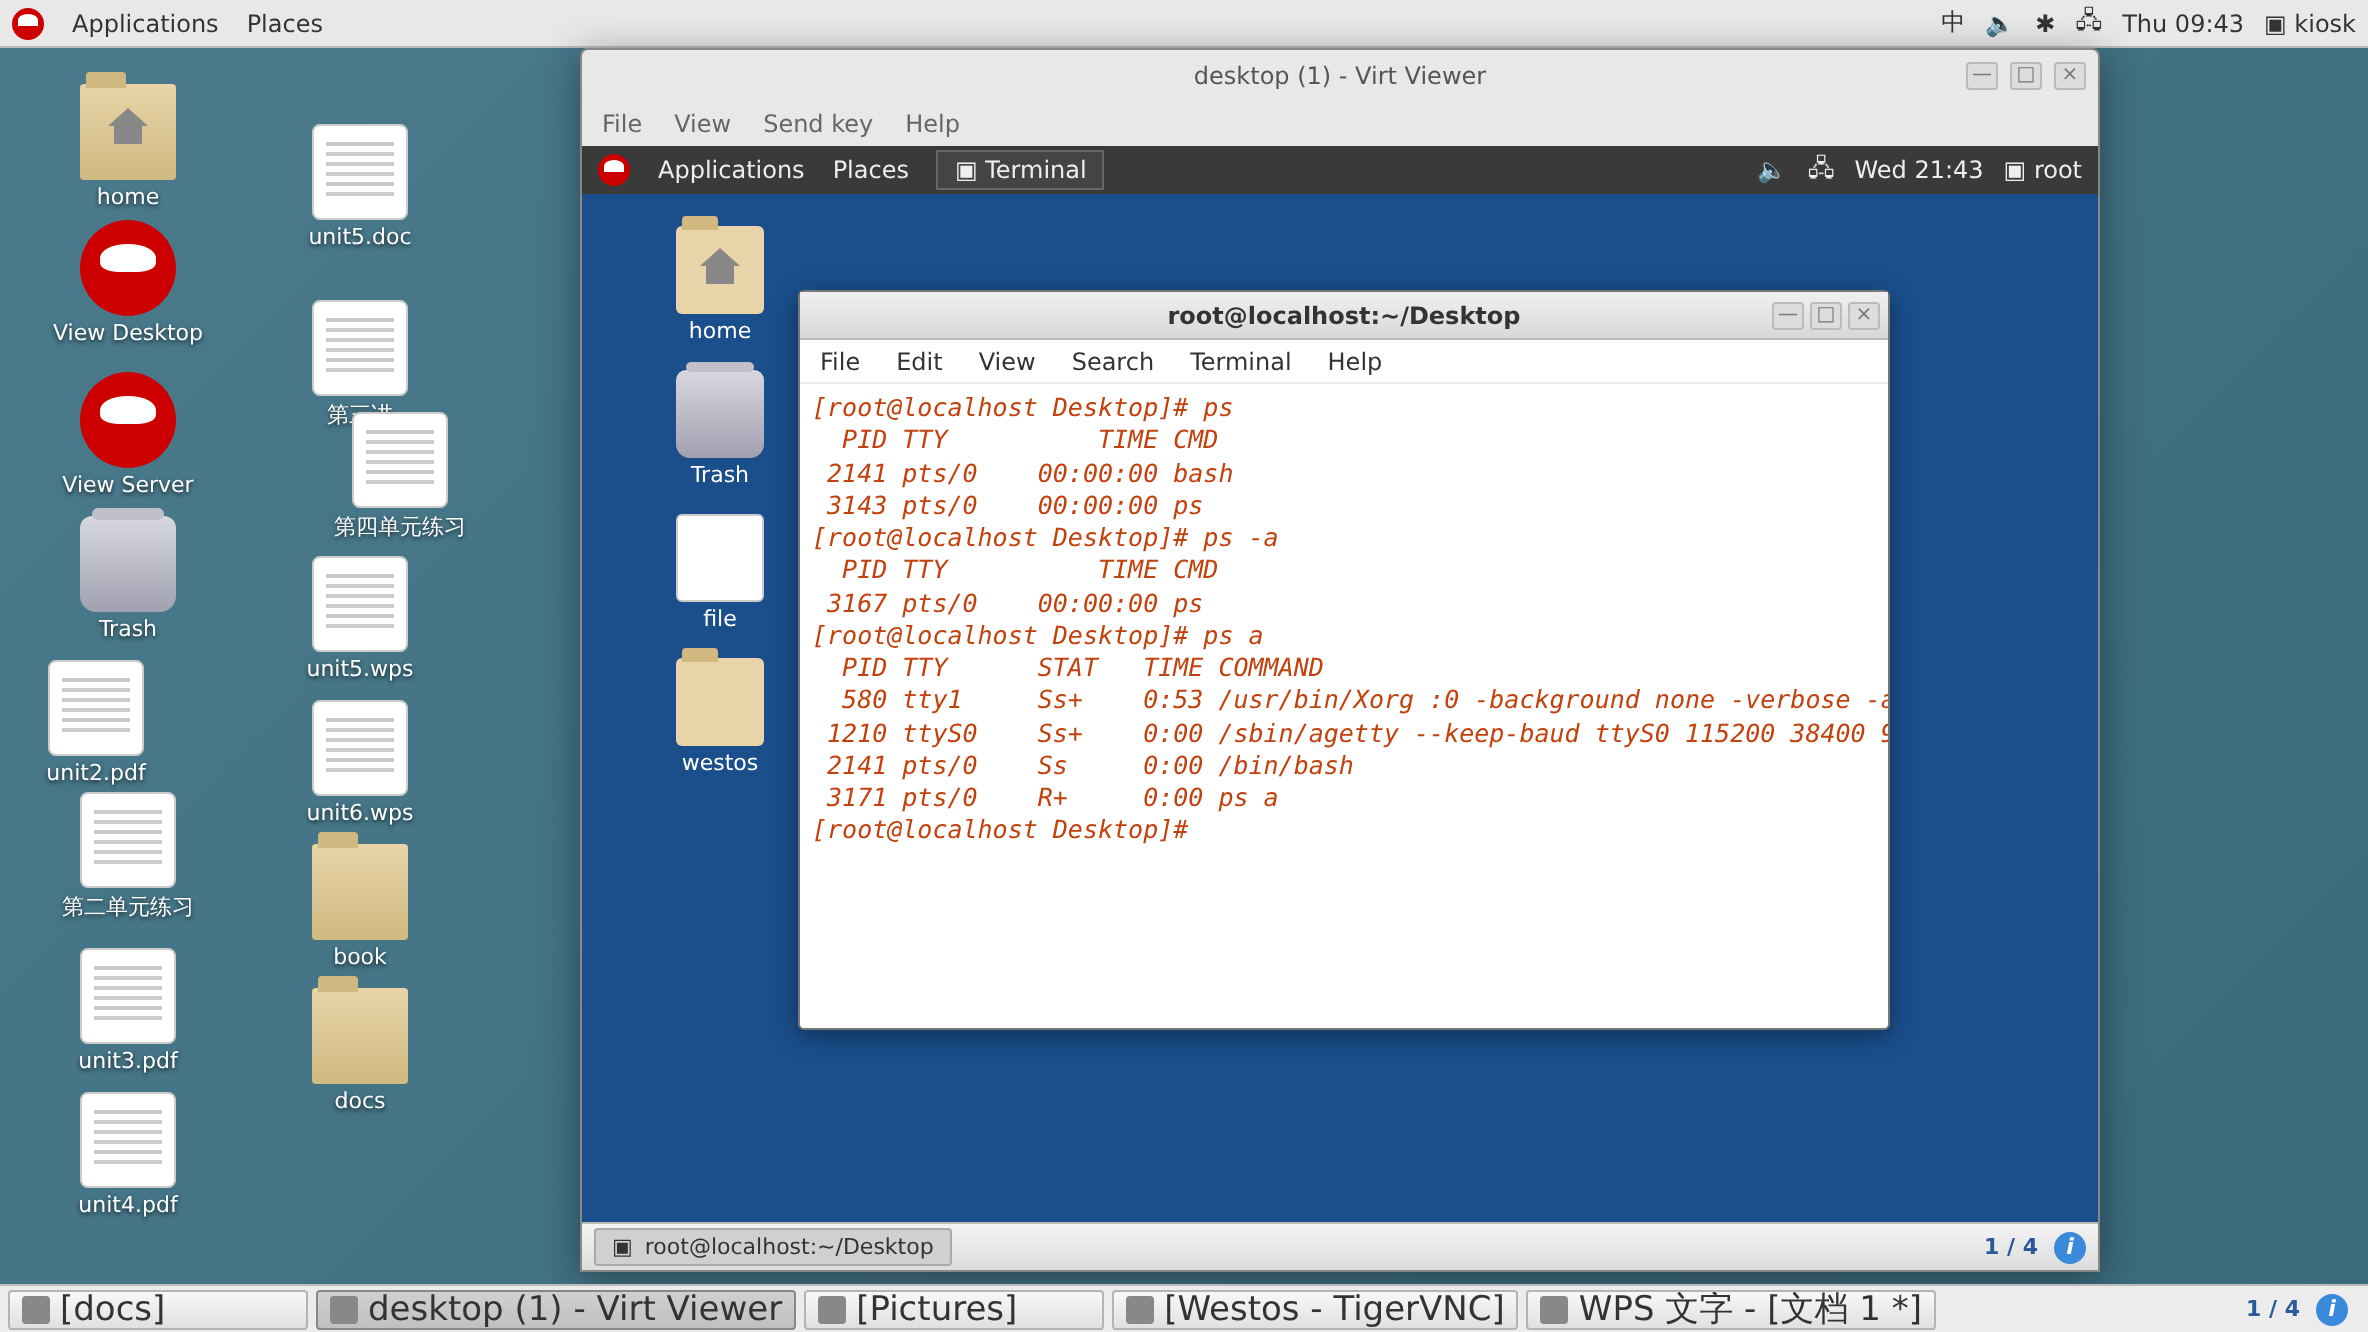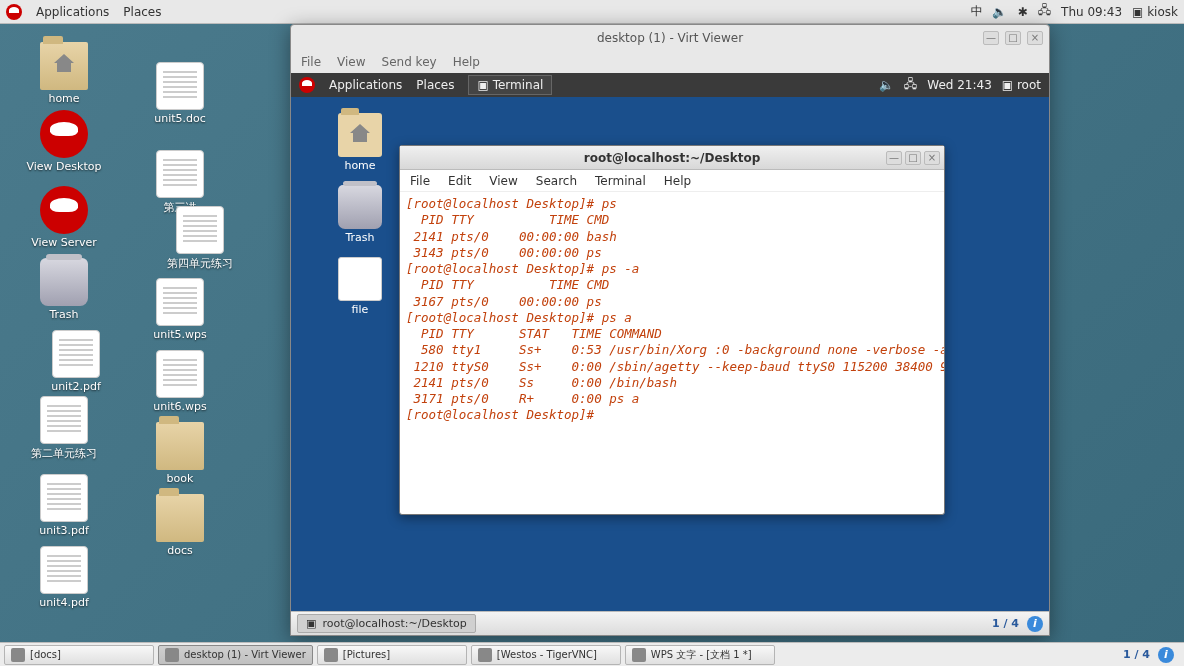--- a/index.html
+++ b/index.html
@@ -104,21 +104,21 @@
 .bottom-panel-host {
   position:absolute; bottom:0; left:0; right:0; height:24px;
   background:#ececec; border-top:1px solid #bbb;
   display:flex; align-items:center; padding:0 4px; gap:4px;
 }
 .task-btn {
   height:20px; flex:0 0 auto; min-width:150px;
   background:linear-gradient(#f8f8f8,#e0e0e0);
   border:1px solid #b4b4b4; border-radius:2px;
   display:flex; align-items:center; gap:5px; padding:0 6px;
-  font-size:10px; color:#333; overflow:hidden; white-space:nowrap;
+  font-size:17px; color:#333; overflow:hidden; white-space:nowrap;
 }
 .task-btn .ticon { width:14px; height:14px; background:#888; border-radius:2px; flex-shrink:0; }
 .task-btn.active { background:linear-gradient(#d0d0d0,#c0c0c0); border-color:#888; }
 .bottom-panel-host .right { margin-left:auto; display:flex; align-items:center; gap:8px; padding-right:6px; }
 </style>
 </head>
 <body>
 
 <div class="top-panel-host">
   <div class="left">
@@ -147,21 +147,21 @@
         <div class="label">View Desktop</div>
       </div>
       <div class="d-icon" style="top: 162px; left: 24px;">
         <div class="gfx redhat"></div>
         <div class="label">View Server</div>
       </div>
       <div class="d-icon" style="top: 234px; left: 24px;">
         <div class="gfx trash"></div>
         <div class="label">Trash</div>
       </div>
-      <div class="d-icon" style="top: 306px; left: 36px;">
+      <div class="d-icon" style="top: 306px; left: 8px;">
         <div class="gfx doc"></div>
         <div class="label">unit2.pdf</div>
       </div>
       <div class="d-icon" style="top: 372px; left: 24px;">
         <div class="gfx doc"></div>
         <div class="label">第二单元练习</div>
       </div>
       <div class="d-icon" style="top: 450px; left: 24px;">
         <div class="gfx doc"></div>
         <div class="label">unit3.pdf</div>
@@ -238,20 +238,24 @@
         <div class="gfx folder home"></div>
         <div class="label">home</div>
       </div>
       <div class="vm-icon" style="top:112px; left:34px;">
         <div class="gfx trash"></div>
         <div class="label">Trash</div>
       </div>
       <div class="vm-icon" style="top:184px; left:34px;">
         <div class="gfx doc"></div>
         <div class="label">file</div>
+      </div>
+      <div class="vm-icon" style="top:256px; left:34px;">
+        <div class="gfx folder"></div>
+        <div class="label">westos</div>
       </div>
 
       <div class="term-window">
         <div class="term-titlebar">
           <span class="title">root@localhost:~/Desktop</span>
           <div class="winbtns">
             <span class="winbtn">—</span>
             <span class="winbtn">□</span>
             <span class="winbtn">×</span>
           </div>

